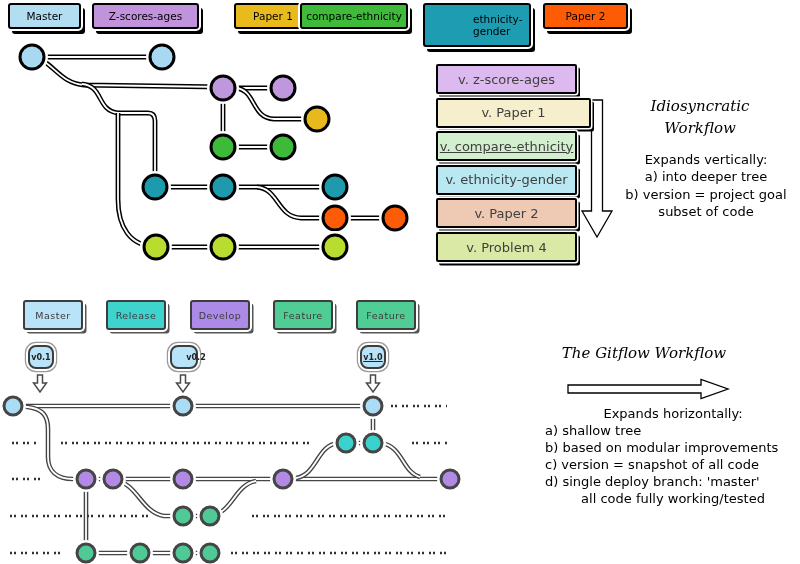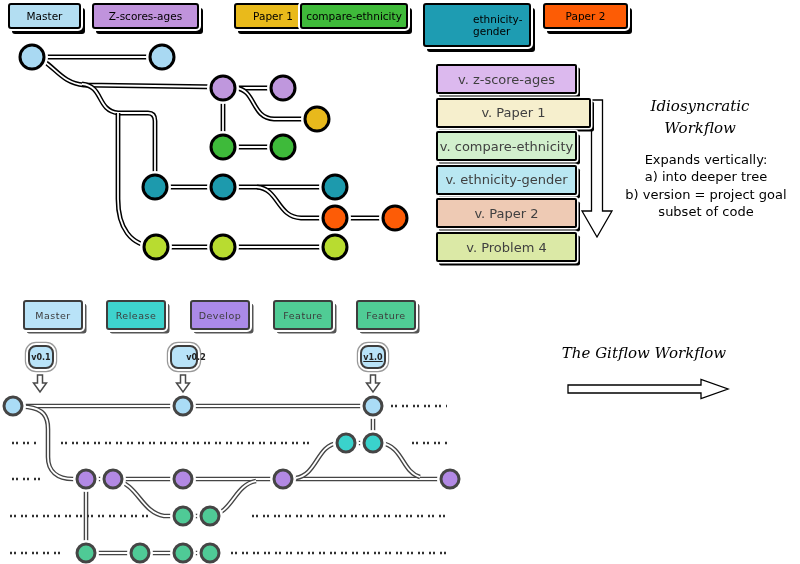--- a/index.html
+++ b/index.html
@@ -173,21 +173,21 @@
       </div>
     </div>
 
   <div id="version-stack" class="abs" style="left:0;top:0;">
       <div class="abs flexc vbox" style="left: 436px; top: 64px; width: 141px; height: 30px; background: rgb(220, 185, 238);">
         <span>v. z-score-ages</span>
       </div>
       <div class="abs flexc vbox" style="left: 436px; top: 97.6px; width: 155px; height: 30px; background: rgb(246, 239, 205);">
         <span>v. Paper 1</span>
       </div>
-      <div class="abs flexc vbox" style="left: 436px; top: 131.2px; width: 141px; height: 30px; background: rgb(210, 240, 205);">
+      <div class="abs flexc vbox" style="left: 436px; top: 131.2px; width: 141px; height: 30px; background: rgb(210, 240, 205); text-decoration: underline;">
         <span>v. compare-ethnicity</span>
       </div>
       <div class="abs flexc vbox" style="left: 436px; top: 164.8px; width: 141px; height: 30px; background: rgb(185, 231, 242);">
         <span>v. ethnicity-gender</span>
       </div>
       <div class="abs flexc vbox" style="left: 436px; top: 198.4px; width: 141px; height: 30px; background: rgb(238, 202, 180);">
         <span>v. Paper 2</span>
       </div>
       <div class="abs flexc vbox" style="left: 436px; top: 232px; width: 141px; height: 30px; background: rgb(219, 233, 166);">
         <span>v. Problem 4</span>
@@ -231,13 +231,21 @@
       <div class="abs flexc tagbox" style="left: 170px; top: 345px; width: 26px; height: 24px; background: rgb(185, 227, 248); padding-left: 24px;">
         <span>v0.2</span>
       </div>
       <div class="abs flexc tagbox" style="left: 360px; top: 345px; width: 26px; height: 24px; background: rgb(185, 227, 248); text-decoration: underline;">
         <span>v1.0</span>
       </div>
     </div>
 
   <div id="bottom-title" class="abs title" style="left:514px;top:342px;width:260px;">The Gitflow Workflow</div>
 
+  <div id="bottom-notes" class="abs notes" style="left:545px;top:406px;width:256px;line-height:16.9px;">
+      <div class="nline" style="text-align: center;">Expands horizontally:</div>
+      <div class="nline" style="text-align: left;">a) shallow tree</div>
+      <div class="nline" style="text-align: left;">b) based on modular improvements</div>
+      <div class="nline" style="text-align: left;">c) version = snapshot of all code</div>
+      <div class="nline" style="text-align: left;">d) single deploy branch: 'master'</div>
+      <div class="nline" style="text-align: center;">all code fully working/tested</div>
+    </div>
 </div>
 
 </body></html>

